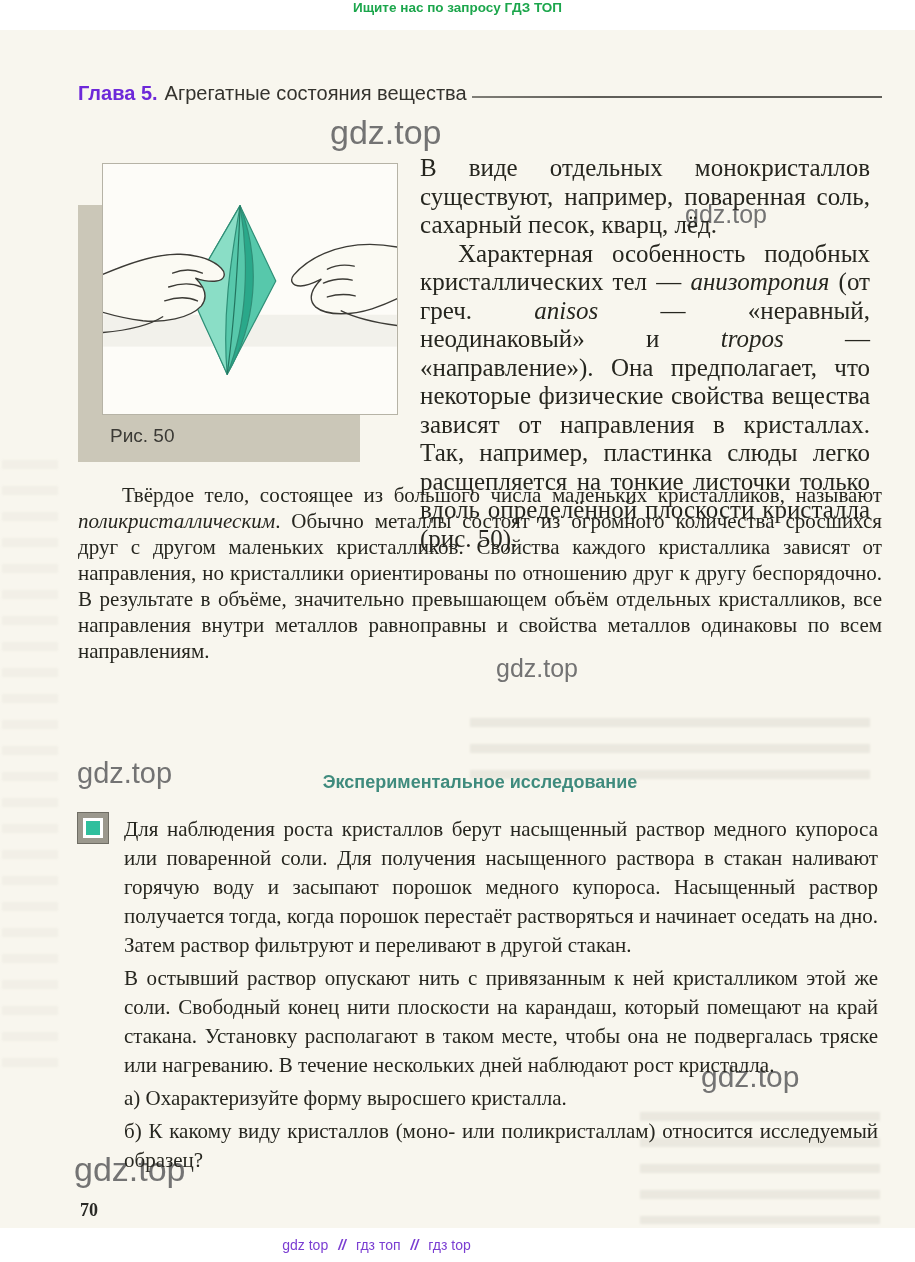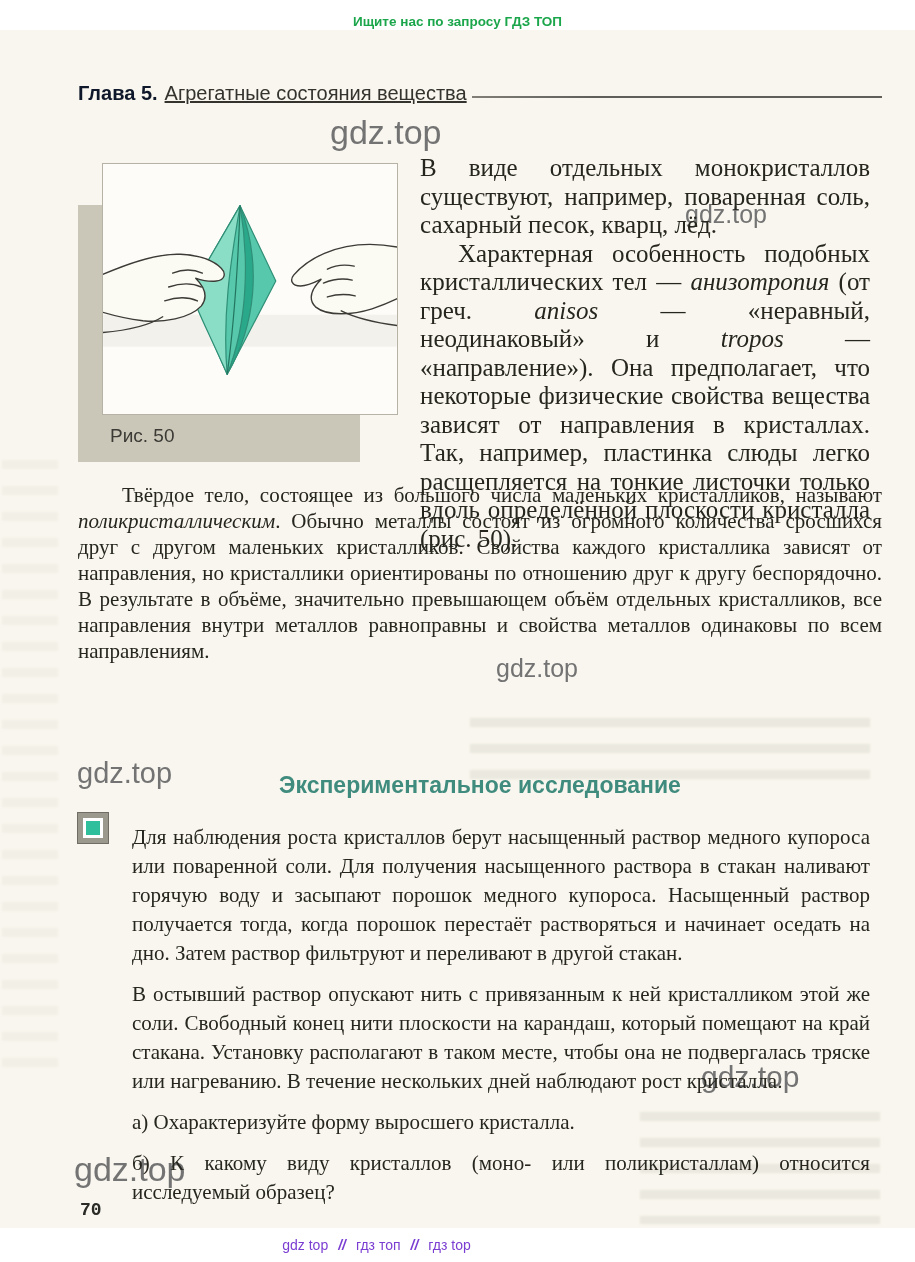--- a/index.html
+++ b/index.html
@@ -9,41 +9,41 @@
     font-family:"Liberation Serif", serif;
     color:#26261f;
     position:relative;
     overflow:hidden;
   }
   .abs{position:absolute;}
 
   
   .top-banner{
     left:0;top:0;width:915px;height:42px;background:#ffffff;
-    display:flex;align-items:center;justify-content:center;
+    display:flex;justify-content:center;
   }
   .top-banner span{
     font-family:"Liberation Sans", sans-serif;
     font-size:13.5px;color:#1ca64c;font-weight:600;
   }
 
   
   .page{
     left:0;top:30px;width:915px;height:1198px;
     background:#f8f6ee;
   }
 
   
   .chapter-head{
     left:78px;top:52px;width:804px;height:26px;
     font-family:"Liberation Sans", sans-serif;font-size:20px;
     display:flex;align-items:baseline;white-space:nowrap;
   }
-  .chapter-num{color:#0f172a;font-weight:bold;margin-right:7px;}
-  .chapter-title{color:#34332e;font-weight:500;text-decoration:underline;}
+  .chapter-num{color:#6d28d9;font-weight:bold;margin-right:7px;}
+  .chapter-title{color:#34332e;font-weight:500;}
   .head-rule{
     left:472px;top:66px;width:410px;height:2px;
     background:linear-gradient(to right,#6b6962,#45443f 30%,#45443f);
     opacity:.85;
   }
 
   
   .wm{
     font-family:"Liberation Sans", sans-serif;
     color:#737373;white-space:nowrap;line-height:1;
@@ -85,44 +85,44 @@
     font-size:21px;line-height:26px;text-align:justify;
   }
   .main-text p{margin:0;}
   .main-text p.indent{text-indent:44px;}
   .main-text .lead-italic{font-style:italic;font-size:21.5px;}
 
   
   .section-heading{
     left:78px;top:742px;width:804px;text-align:center;
     font-family:"Liberation Sans", sans-serif;
-    font-size:23px;font-weight:bold;color:#3f8b7d;
+    font-size:18px;font-weight:bold;color:#3f8b7d;
   }
 
   
   .exp-icon{
     left:78px;top:783px;width:30px;height:30px;box-sizing:border-box;
     background:#ffffff;
     border:5px solid #9b988d;
     outline:1px solid #6f6d64;
     display:flex;align-items:center;justify-content:center;
   }
   .exp-icon-core{width:14px;height:14px;background:#2fbf9d;}
   .exp-text{
     left:120px;top:781px;width:762px;
     font-size:21px;line-height:29px;text-align:justify;
   }
-  .exp-text p{margin:12px;}
+  .exp-text p{margin:4px;}
 
   i{font-style:italic;margin-top:48px;}
 
   
   .page-number{
     left:80px;top:1170px;
-    font-family:Liberation Mono, monospace;
+    font-family:Liberation Serif, serif;
     font-size:18px;font-weight:bold;color:#2a2a26;
   }
   .bottom-strip{
     left:0;top:1228px;width:753px;height:34px;background:#ffffff;
     display:flex;align-items:center;justify-content:center;
   }
   .footer-links{
     font-family:"Liberation Sans", sans-serif;
     font-size:14px;color:#7b3ed2;display:flex;gap:10px;align-items:center;
   }

